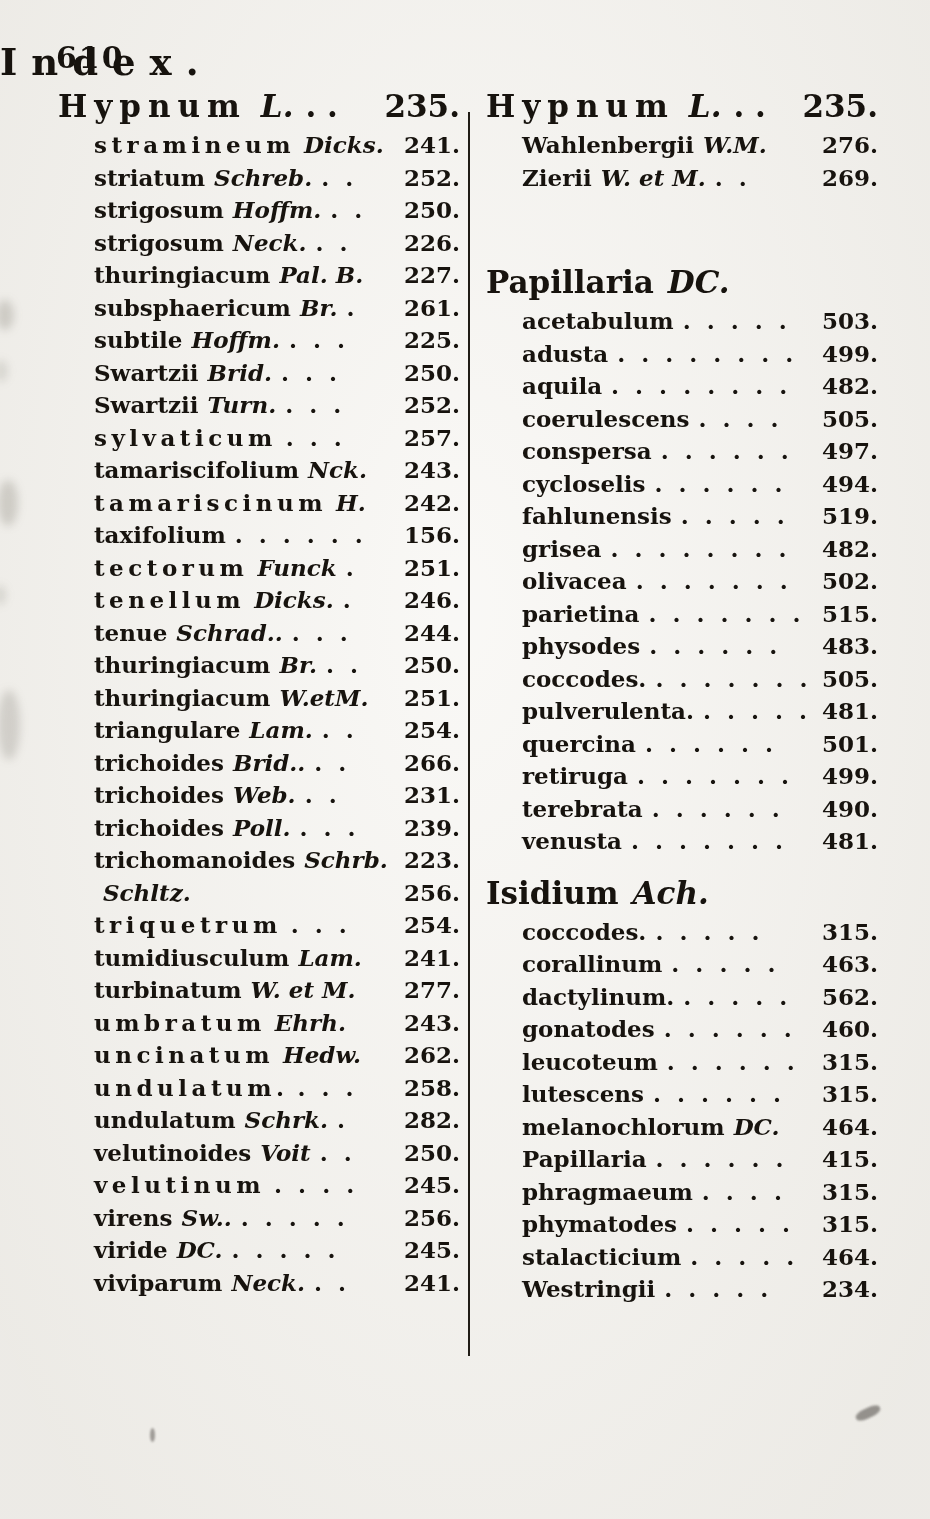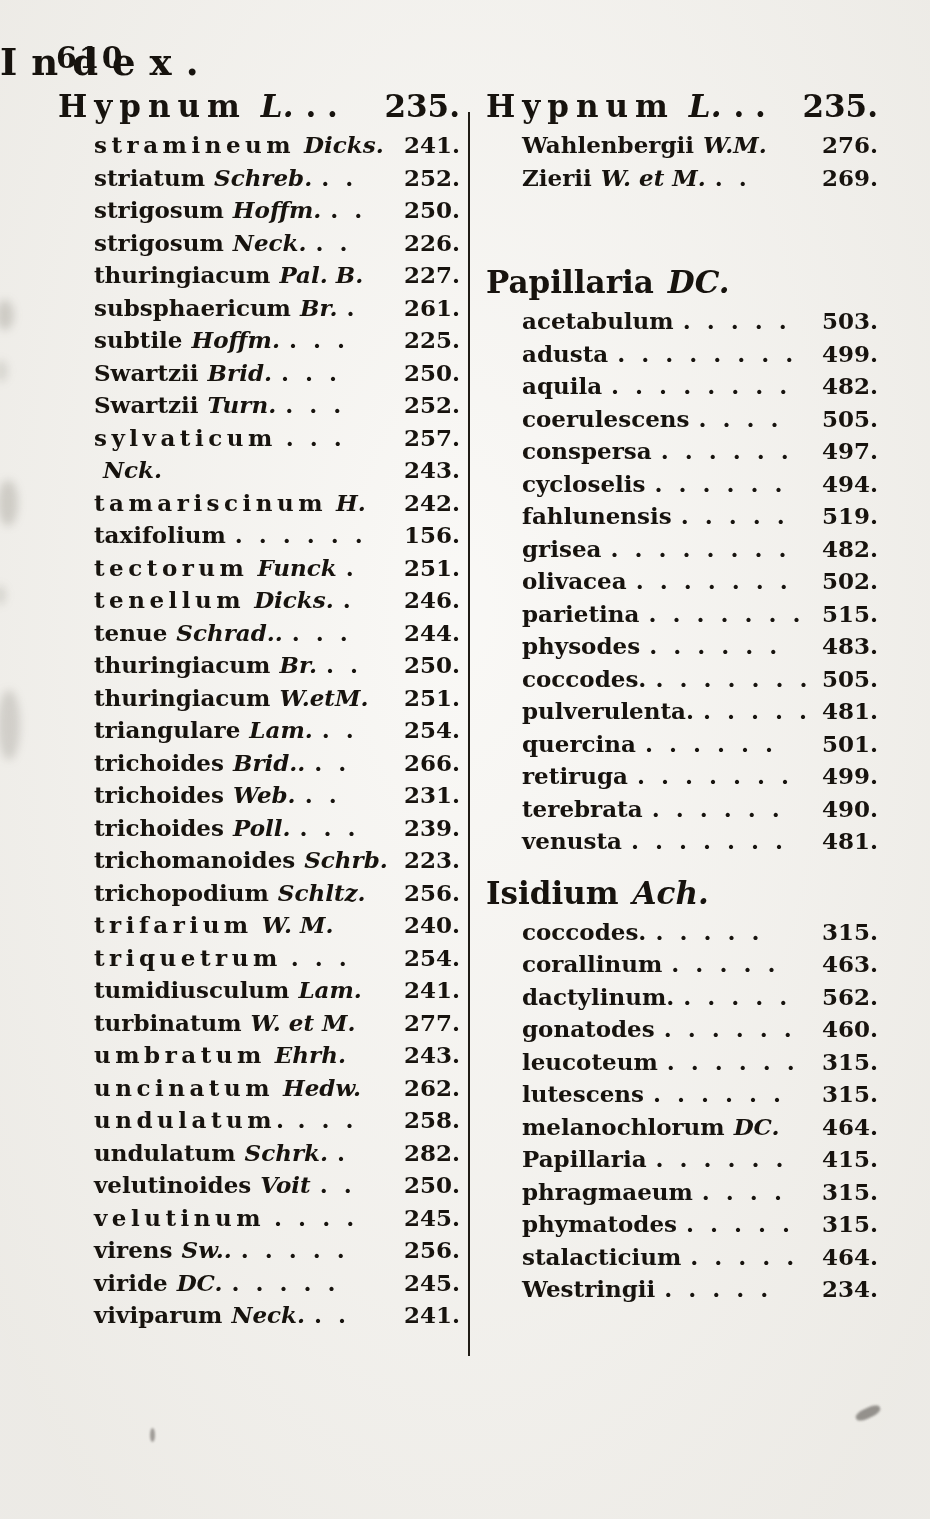--- a/index.html
+++ b/index.html
@@ -179,20 +179,21 @@
           <span class="e-author">Turn.</span>
           <span class="e-dots">. . .</span>
           <span class="e-page">252.</span>
         </div>
         <div class="entry">
           <span class="e-name spaced">sylvaticum</span>
           <span class="e-dots">. . .</span>
           <span class="e-page">257.</span>
         </div>
         <div class="entry">
+          <span class="e-name">tamariscifolium</span>
           <span class="e-author">Nck.</span>
           <span class="e-dots"></span>
           <span class="e-page">243.</span>
         </div>
         <div class="entry">
           <span class="e-name spaced">tamariscinum</span>
           <span class="e-author">H.</span>
           <span class="e-dots"></span>
           <span class="e-page">242.</span>
         </div>
@@ -255,30 +256,23 @@
           <span class="e-dots">. . .</span>
           <span class="e-page">239.</span>
         </div>
         <div class="entry">
           <span class="e-name">trichomanoides</span>
           <span class="e-author">Schrb.</span>
           <span class="e-dots"></span>
           <span class="e-page">223.</span>
         </div>
         <div class="entry">
-          <span class="e-name">trichopodium</span>
           <span class="e-author">Schltz.</span>
           <span class="e-dots"></span>
           <span class="e-page">256.</span>
-        </div>
-        <div class="entry">
-          <span class="e-name spaced">trifarium</span>
-          <span class="e-author">W. M.</span>
-          <span class="e-dots"></span>
-          <span class="e-page">240.</span>
         </div>
         <div class="entry">
           <span class="e-name spaced">triquetrum</span>
           <span class="e-dots">. . .</span>
           <span class="e-page">254.</span>
         </div>
         <div class="entry">
           <span class="e-name">tumidiusculum</span>
           <span class="e-author">Lam.</span>
           <span class="e-dots"></span>

